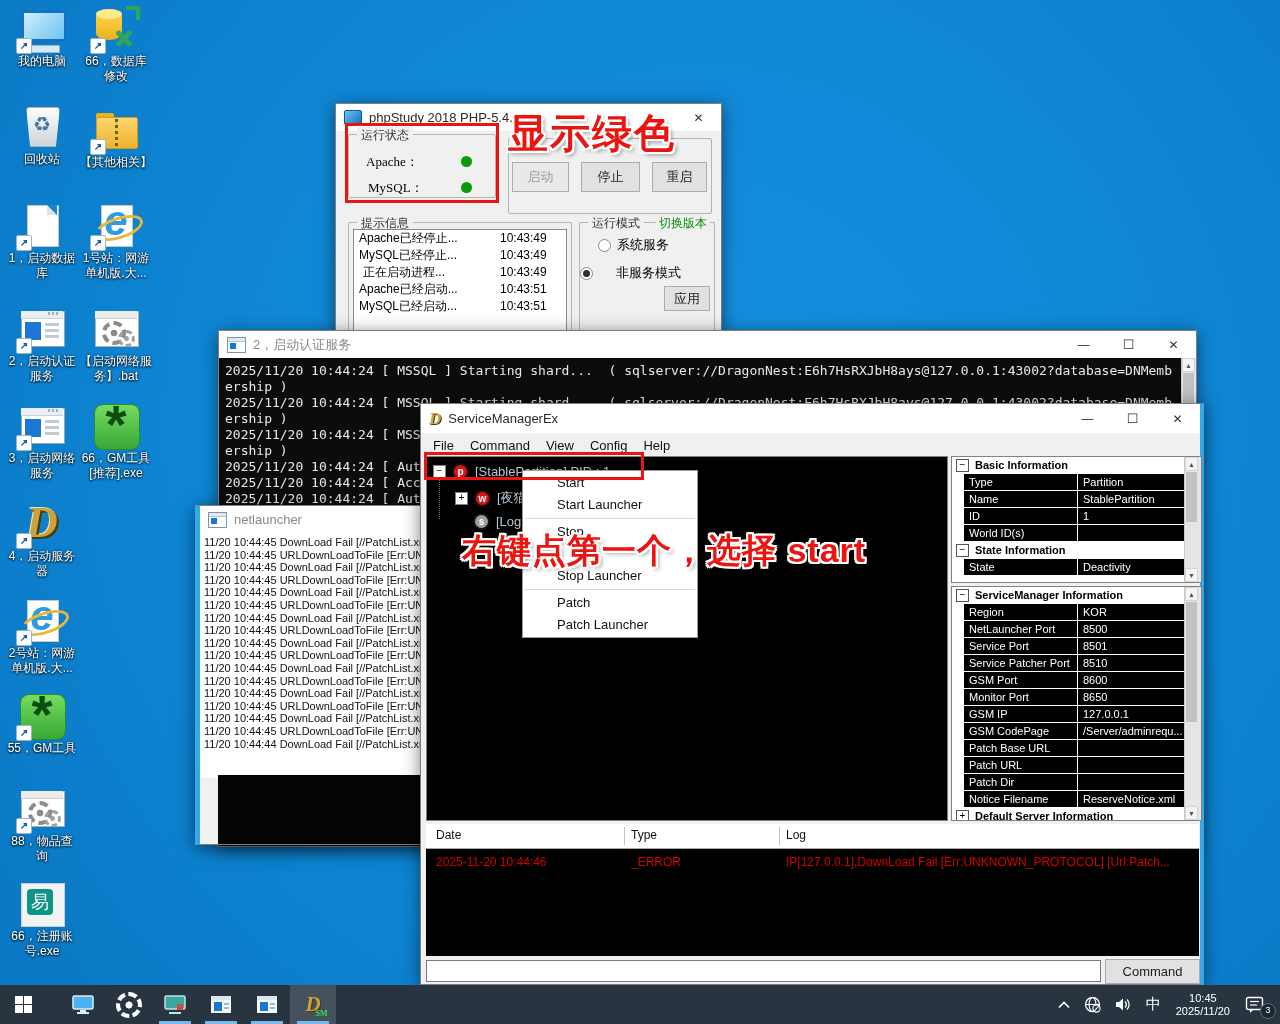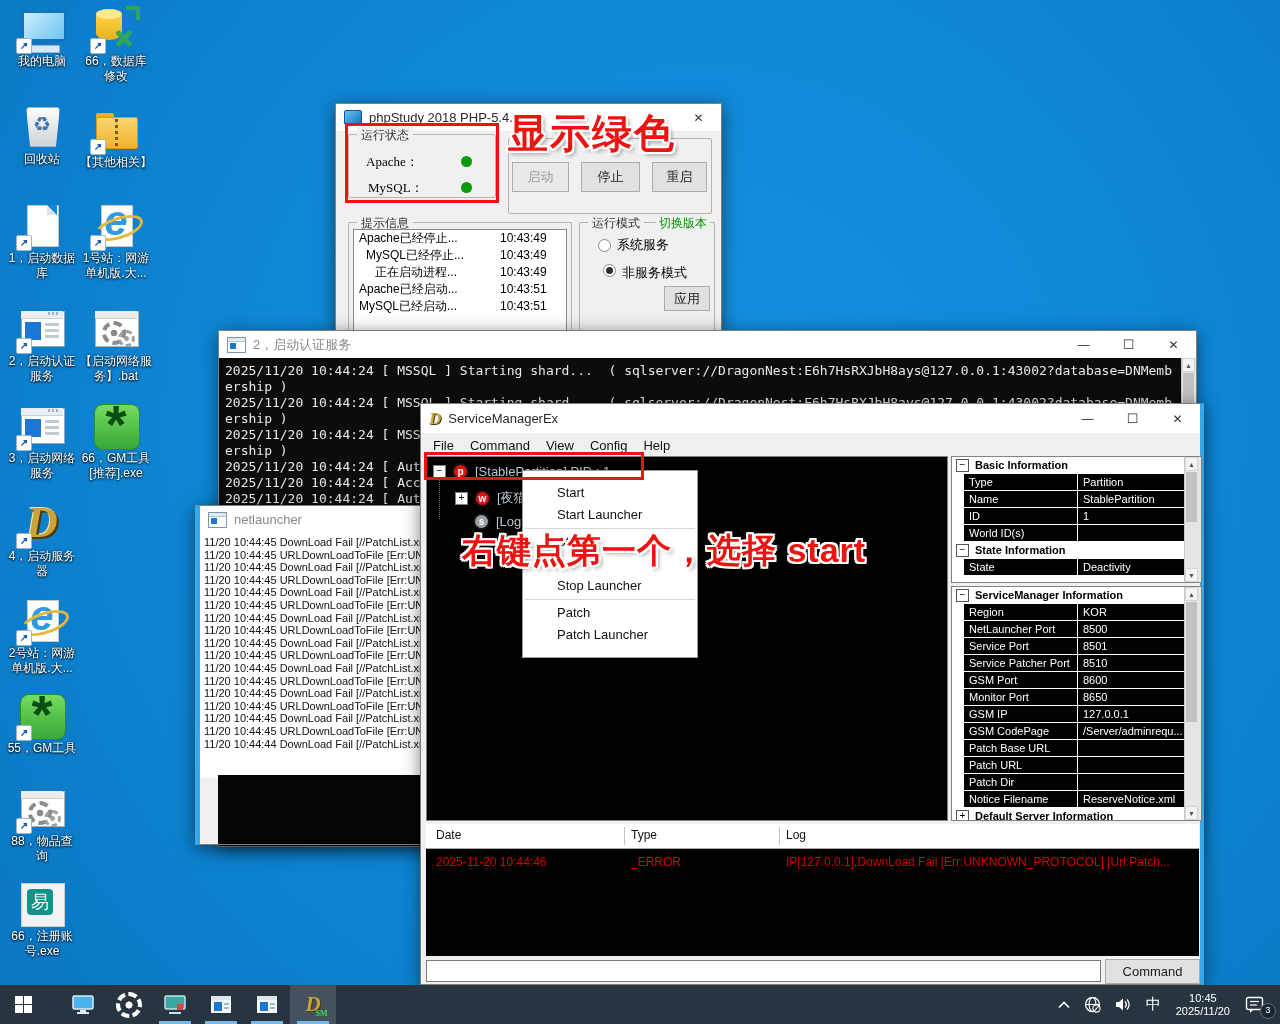--- a/index.html
+++ b/index.html
@@ -84,21 +84,21 @@
   .sbar .th{position:absolute;left:1px;width:11px;background:#c2c2c2}
   
   .menu{position:absolute;display:flex;font-size:13px;color:#111}
   .menu .mi{padding:3px 8px;cursor:pointer}
   .tree{position:absolute;background:#000;border:1px solid #828282}
   .ti{position:absolute;display:flex;align-items:center;gap:6px;color:#b9c6d2;font-size:13px;white-space:nowrap}
   .expbox{width:11px;height:11px;background:#fff;border:1px solid #808080;color:#000;font-size:10px;line-height:9px;text-align:center;flex:0 0 auto}
   .tbadge{width:17px;height:17px;border-radius:50%;background:#e01212;color:#fff;font-weight:bold;font-size:10px;display:flex;align-items:center;justify-content:center;flex:0 0 auto;border:2px solid #141414;box-sizing:border-box}
   .tbadge.gray{background:#9aa0a6}
   .tdot{position:absolute;border-left:1px dotted #6f6f6f}
-  .cmenu{position:absolute;background:#fff;border:1px solid #9c9c9c;box-shadow:3px 3px 7px rgba(0,0,0,.35);padding:11px 0;box-sizing:border-box}
+  .cmenu{position:absolute;background:#fff;border:1px solid #9c9c9c;box-shadow:3px 3px 7px rgba(0,0,0,.35);padding:1px 0;box-sizing:border-box}
   .cmi{height:22px;line-height:22px;padding-left:34px;font-size:13px;color:#111;cursor:pointer}
   .csep{height:1px;background:#d7d7d7;margin:2px 2px}
   .pg{position:absolute;background:#fff;border:1px solid #828282;overflow:hidden}
   .ph{position:absolute;left:0;right:16px;height:16px;background:#fff;display:flex;align-items:center;gap:6px;padding-left:4px}
   .ph .bx{width:11px;height:11px;border:1px solid #555;font-size:10px;line-height:9px;text-align:center;color:#000;background:#fff;flex:0 0 auto}
   .ph .ht{font-size:11px;font-weight:bold;color:#000;white-space:nowrap}
   .pr{position:absolute;left:12px;right:17px;height:16px;display:flex;gap:1px}
   .pr .pl{width:108px;flex:0 0 auto;background:#000;color:#fff;font-size:11px;padding-left:5px;line-height:16px;white-space:nowrap;overflow:hidden}
   .pr .pv{flex:1;background:#000;color:#fff;font-size:11px;padding-left:5px;line-height:16px;white-space:nowrap;overflow:hidden}
   .lt-h{position:absolute;background:#fff;border-bottom:1px solid #a8a8a8;font-size:12px;color:#111}
@@ -286,46 +286,46 @@
 
     <div class="grp" style="left:12px;top:118px;width:222px;height:112px;border-bottom:none">
       <span class="gl">提示信息</span>
     </div>
     <div class="abs" style="left:17px;top:125px;width:212px;height:105px;background:#fff;border:1px solid #8a8a8a;overflow:hidden">
       <div style="display:flex;height:17px;line-height:17px;font-size:12px">
           <span style="flex:1;padding-left:5px">Apache已经停止...</span>
           <span style="width:66px">10:43:49</span>
         </div>
       <div style="display:flex;height:17px;line-height:17px;font-size:12px">
-          <span style="flex:1;padding-left:12px">MySQL已经停止...</span>
+          <span style="flex:1;padding-left:5px">MySQL已经停止...</span>
           <span style="width:66px">10:43:49</span>
         </div>
       <div style="display:flex;height:17px;line-height:17px;font-size:12px">
-          <span style="flex:1;padding-left:21px">正在启动进程...</span>
+          <span style="flex:1;padding-left:9px">正在启动进程...</span>
           <span style="width:66px">10:43:49</span>
         </div>
       <div style="display:flex;height:17px;line-height:17px;font-size:12px">
           <span style="flex:1;padding-left:5px">Apache已经启动...</span>
           <span style="width:66px">10:43:51</span>
         </div>
       <div style="display:flex;height:17px;line-height:17px;font-size:12px">
           <span style="flex:1;padding-left:5px">MySQL已经启动...</span>
           <span style="width:66px">10:43:51</span>
         </div>
     </div>
 
     <div class="grp" style="left:243px;top:118px;width:134px;height:112px;border-bottom:none">
       <span class="gl">运行模式</span>
     </div>
     <div class="abs" style="left:320px;top:111px;font-size:12px;color:#0a8f0a;background:#f0f0f0;padding:0 3px">切换版本</div>
     <div class="abs" style="left:262px;top:132px;display:flex;align-items:center;gap:6px">
       <span class="radio"></span>
       <span style="font-size:13px">系统服务</span>
     </div>
-    <div class="abs" style="left:267px;top:160px;display:flex;gap:6px">
+    <div class="abs" style="left:244px;top:160px;display:flex;align-items:center;gap:23px">
       <span class="radio on"></span>
       <span style="font-size:13px">非服务模式</span>
     </div>
     <div class="btn" style="left:328px;top:182px;width:44px;height:23px">应用</div>
   </div>
 
   <div class="win" style="left:218px;top:330px;width:977px;height:515px;z-index:10">
     <div class="tbar">
       <span class="ci"></span>
       <span class="t inactive">2，启动认证服务</span>

